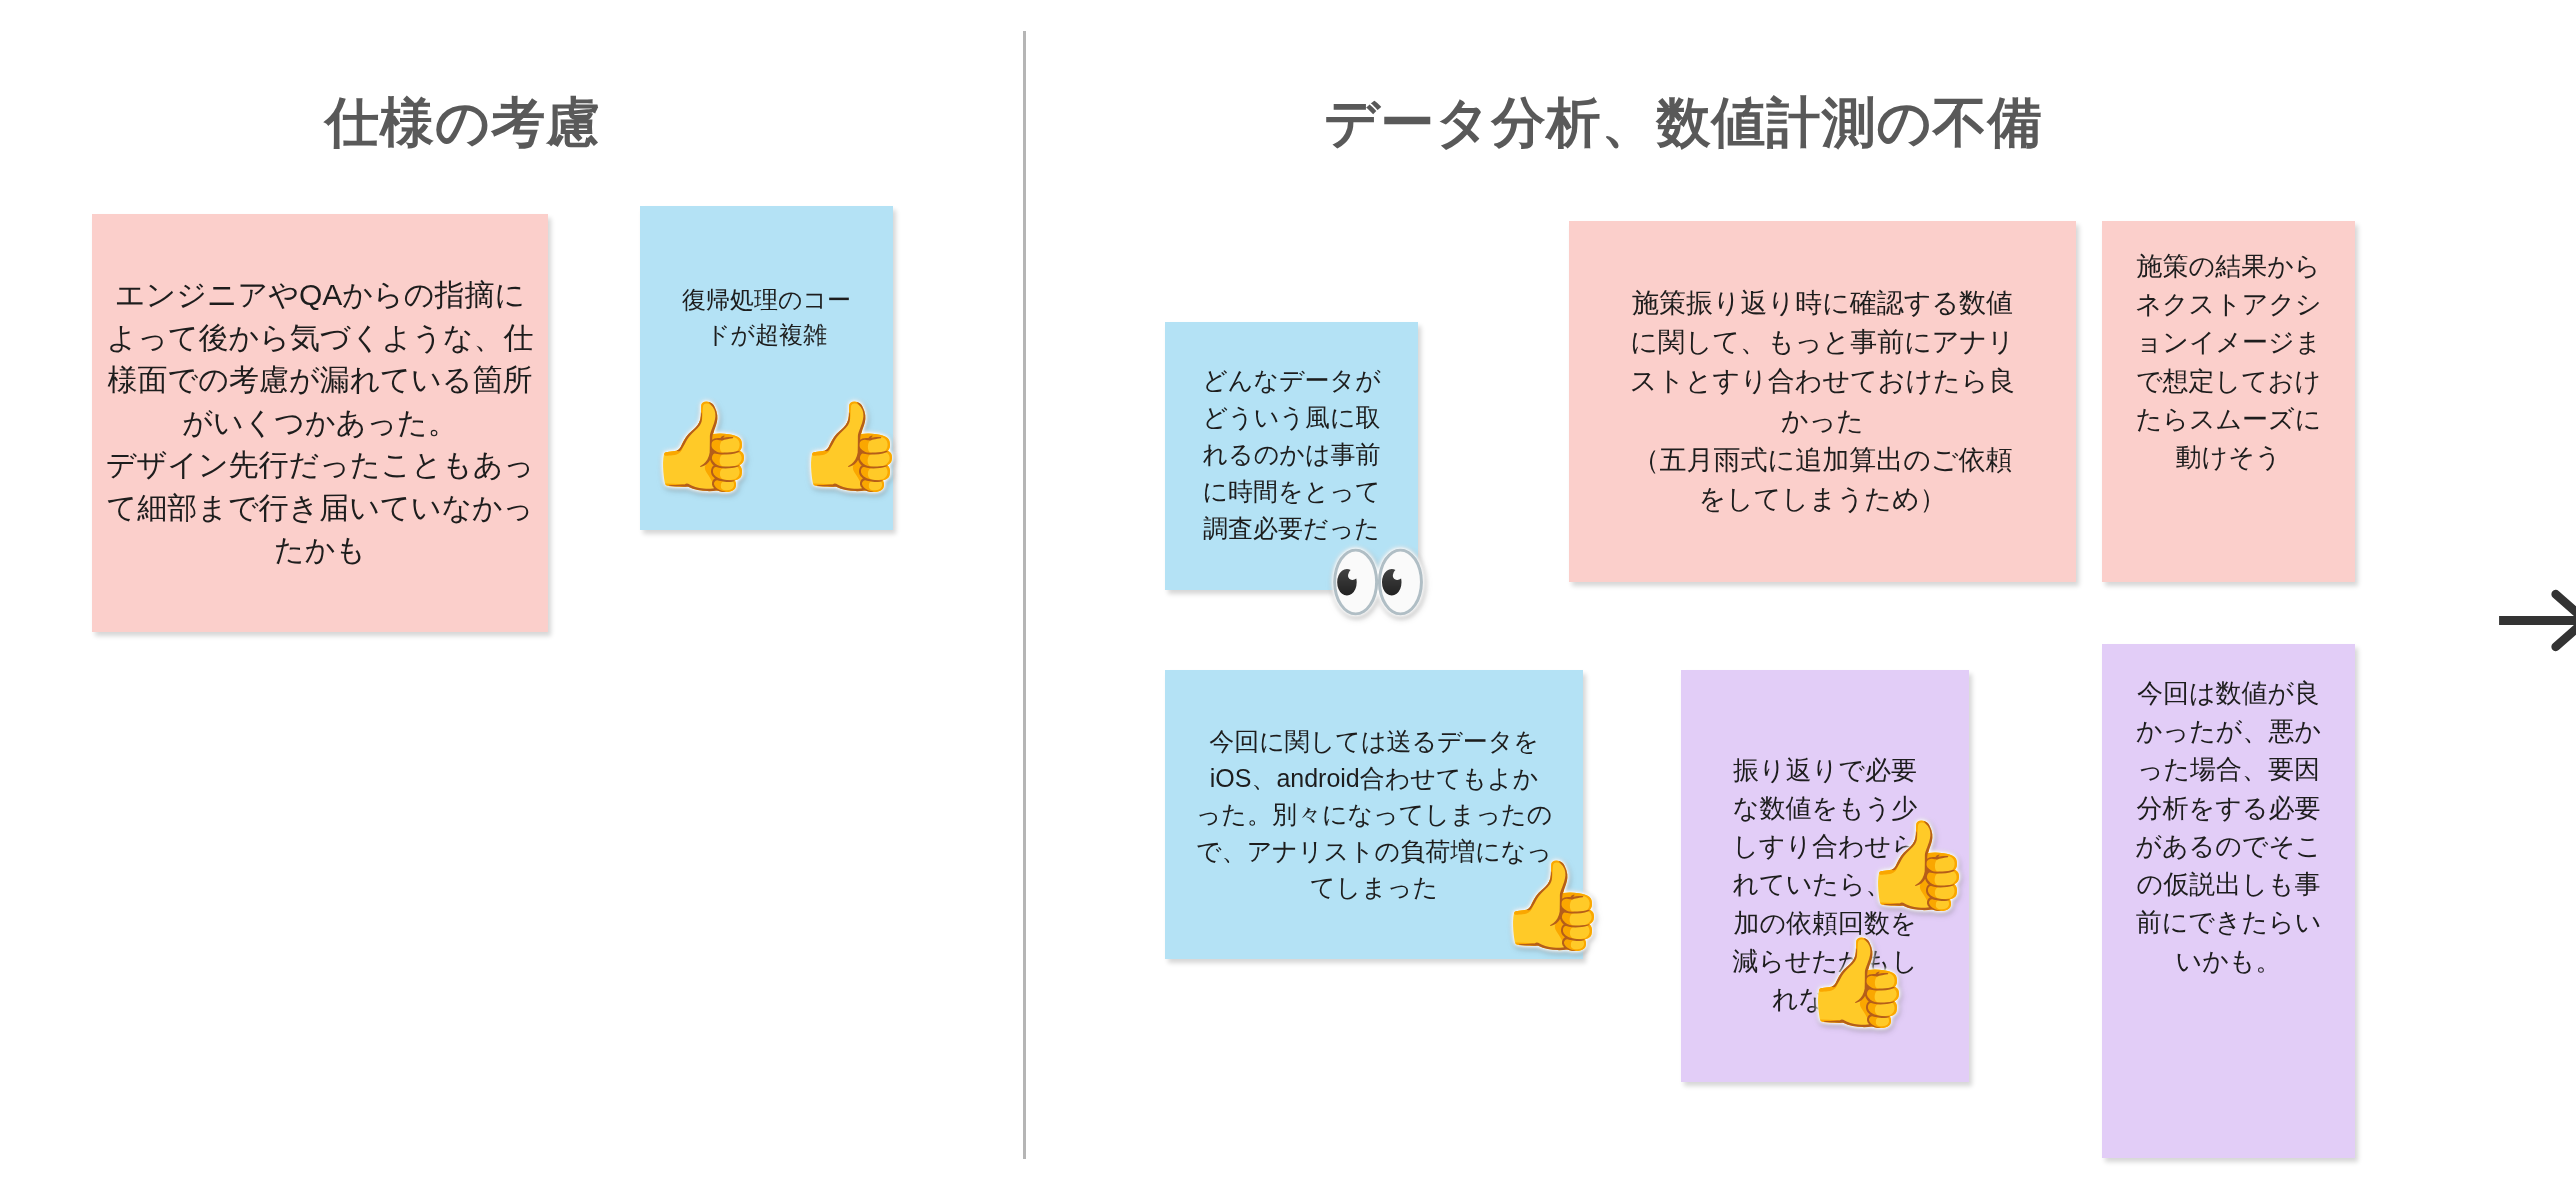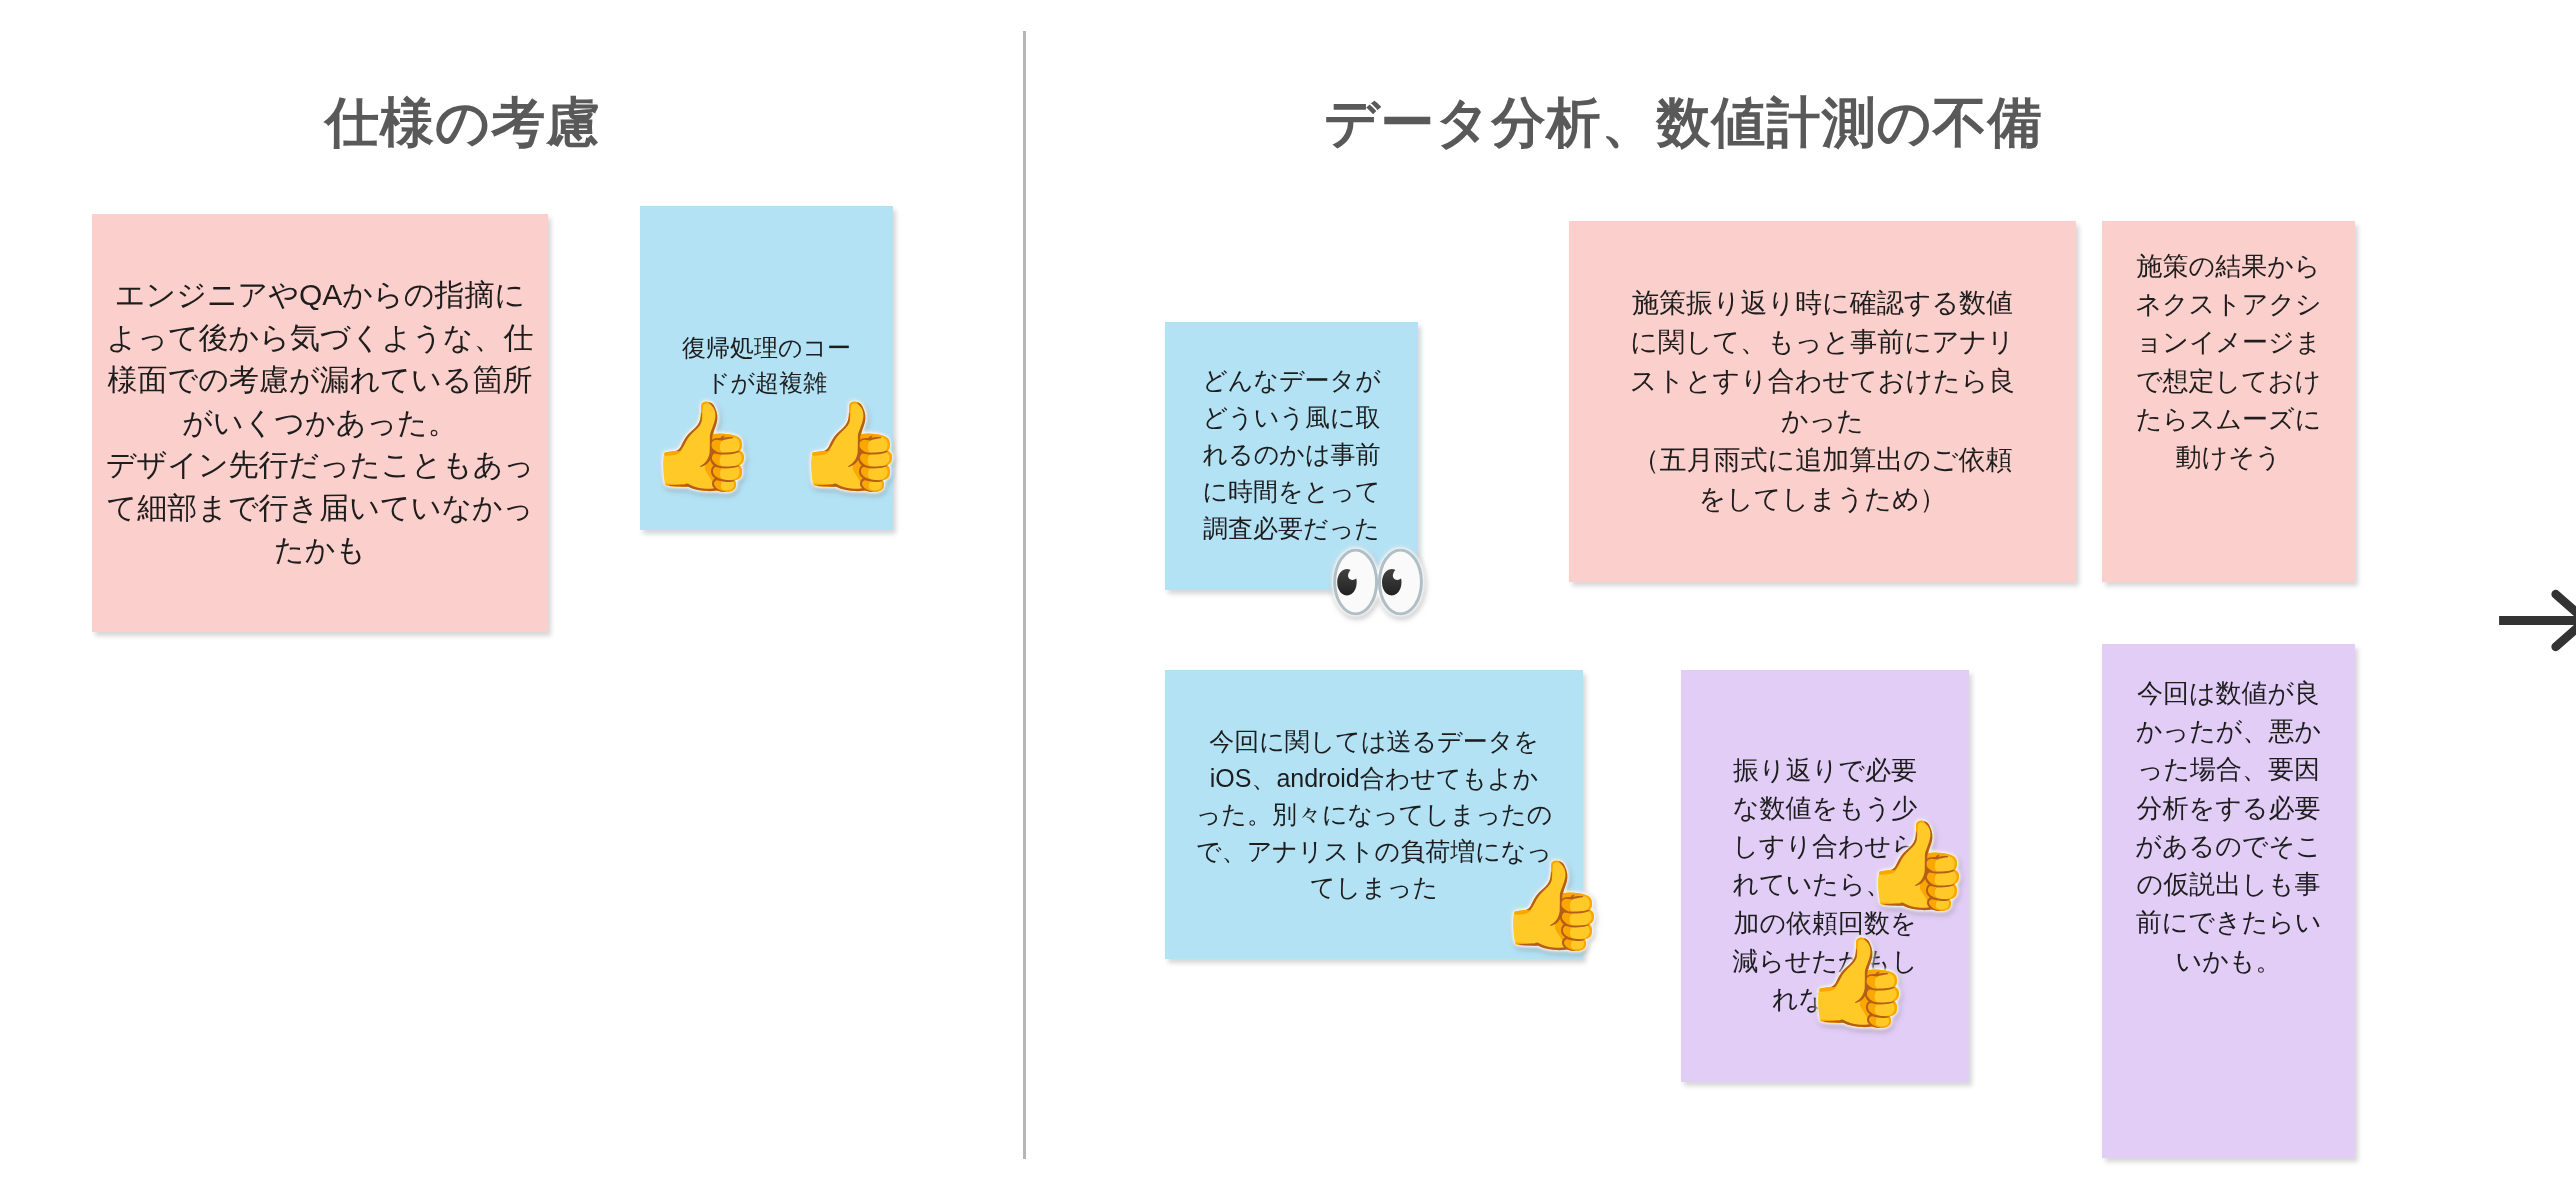--- a/index.html
+++ b/index.html
@@ -79,21 +79,21 @@
             drop-shadow(1.5px 2.1px 2.1px rgba(0,0,0,0.28));
     user-select: none;
   }
 
   
   #note-spec-1 { left: 92px;  top: 214px;  width: 456px;  height: 418px; }
   #note-spec-1 .txt { font-size: 30px; line-height: 1.42; }
 
   #note-spec-2 { left: 640px; top: 206px;  width: 253px;  height: 324px;
                  align-items: flex-start; padding-top: 77px; }
-  #note-spec-2 .txt { font-size: 24px; line-height: 1.45; margin-top: 48px; }
+  #note-spec-2 .txt { font-size: 24px; line-height: 1.45; }
   #st-spec-a { left: 648px; top: 402px; font-size: 87px; }
   #st-spec-b { left: 796px; top: 402px; font-size: 87px; }
 
   
   #note-data-1 { left: 1165px; top: 322px;  width: 253px;  height: 268px;
                  align-items: flex-start; padding-top: 40px; }
   #note-data-1 .txt { font-size: 25px; line-height: 1.48; }
   #st-data-eyes { left: 1327px; top: 541px; font-size: 82px; }
 
   #note-data-2 { left: 1549px; top: 221px;  width: 507px;  height: 361px; margin-left: 20px; }

